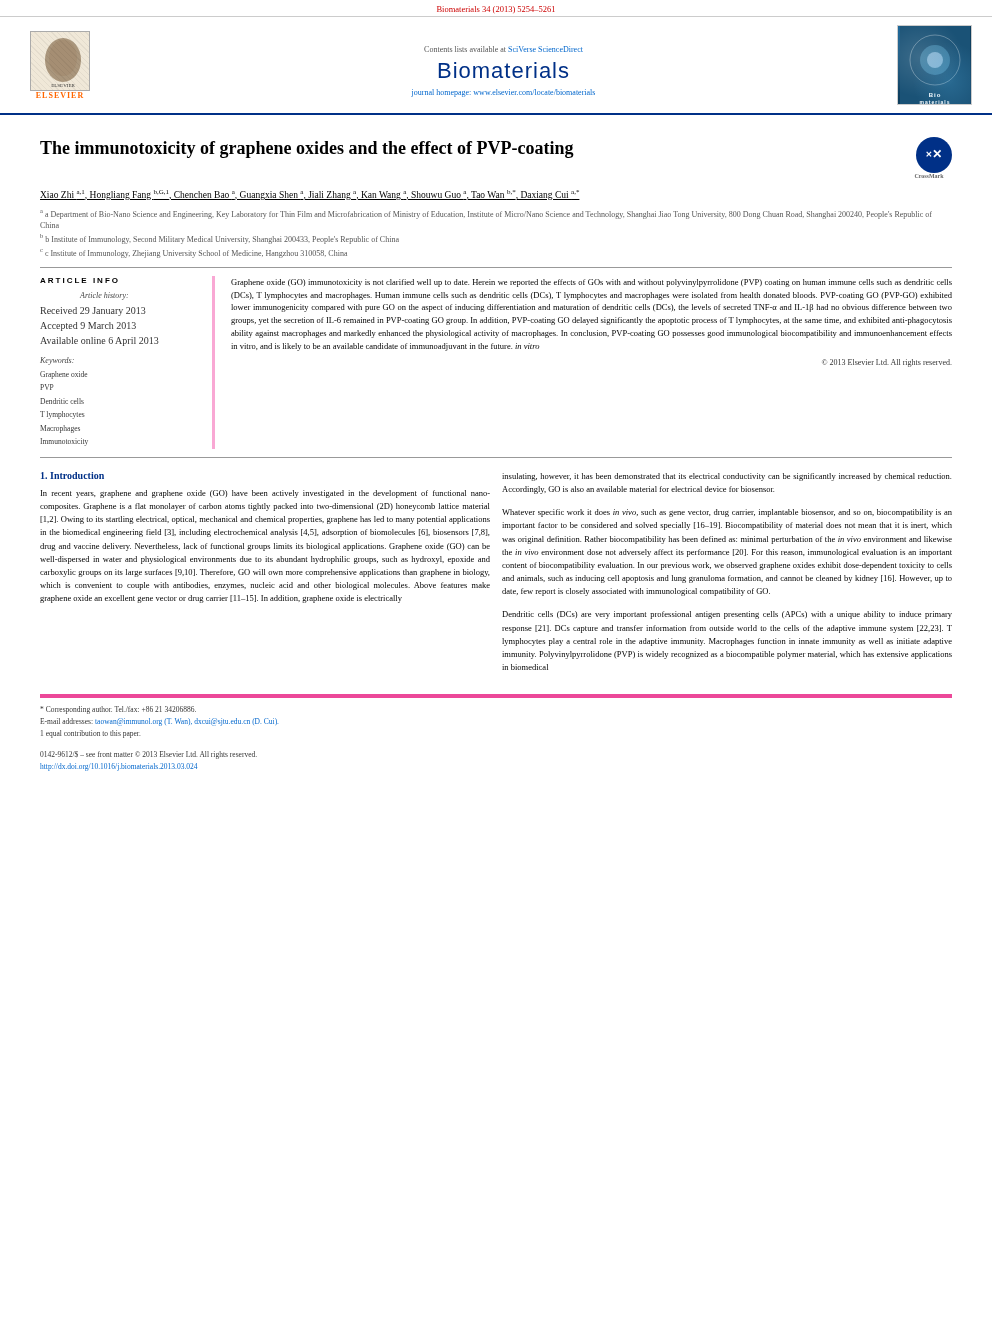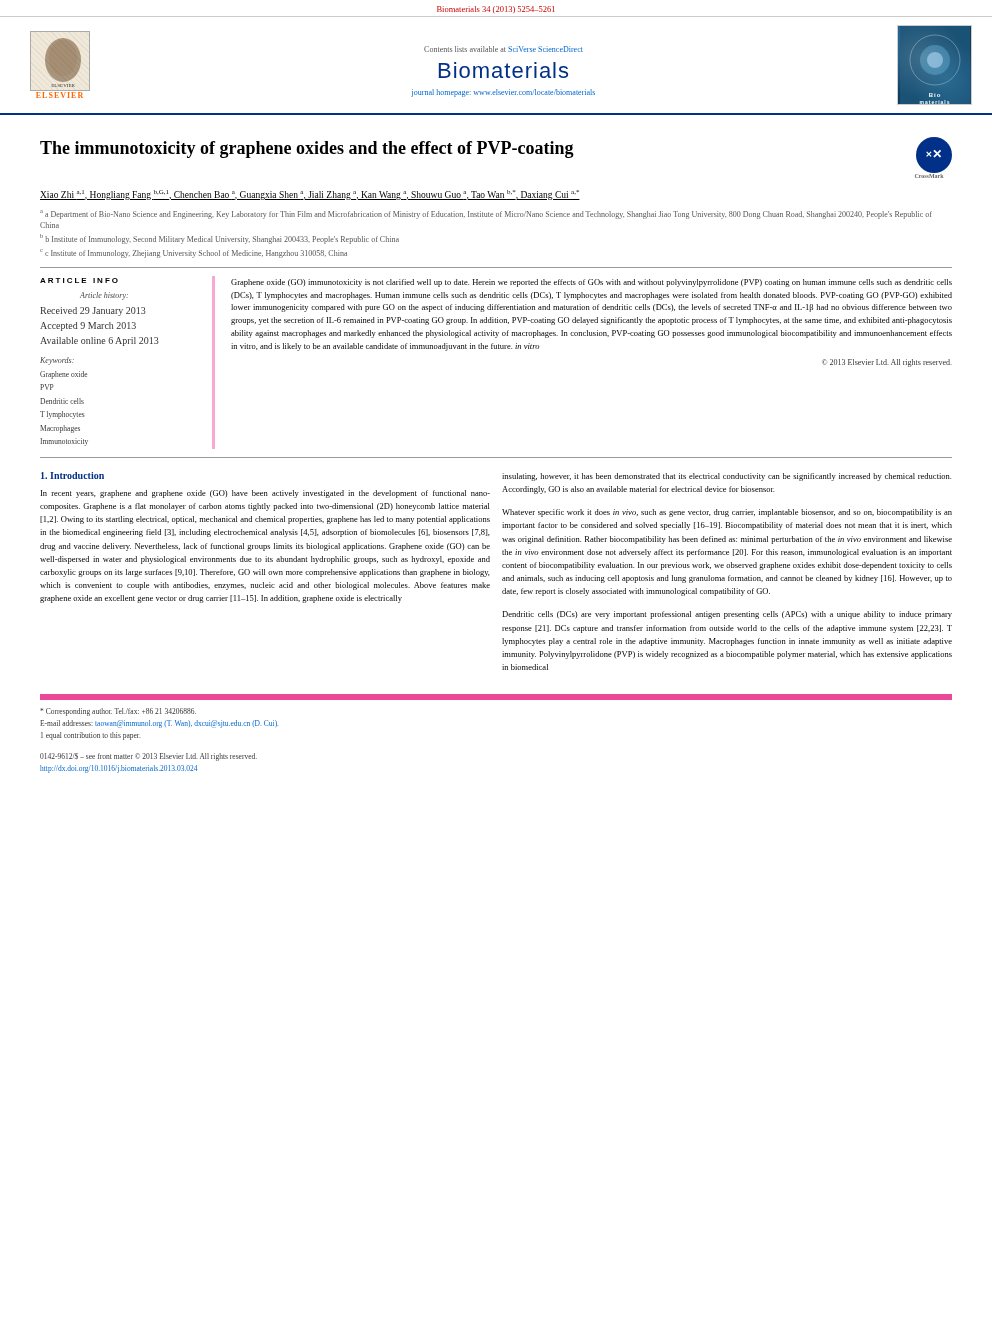--- a/index.html
+++ b/index.html
@@ -277,21 +277,21 @@
     }
 
     .body-text {
       font-size: 8.5px;
       line-height: 1.55;
       text-align: justify;
       color: #000;
     }
 
     .footnote-section {
-      border-top: 6px solid #ec4899;
+      border-top: 4px solid #ec4899;
       margin-top: 20px;
       padding-top: 6px;
       font-size: 7.5px;
       color: #333;
     }
 
     .footnote-section p {
       line-height: 1.6;
     }
 

